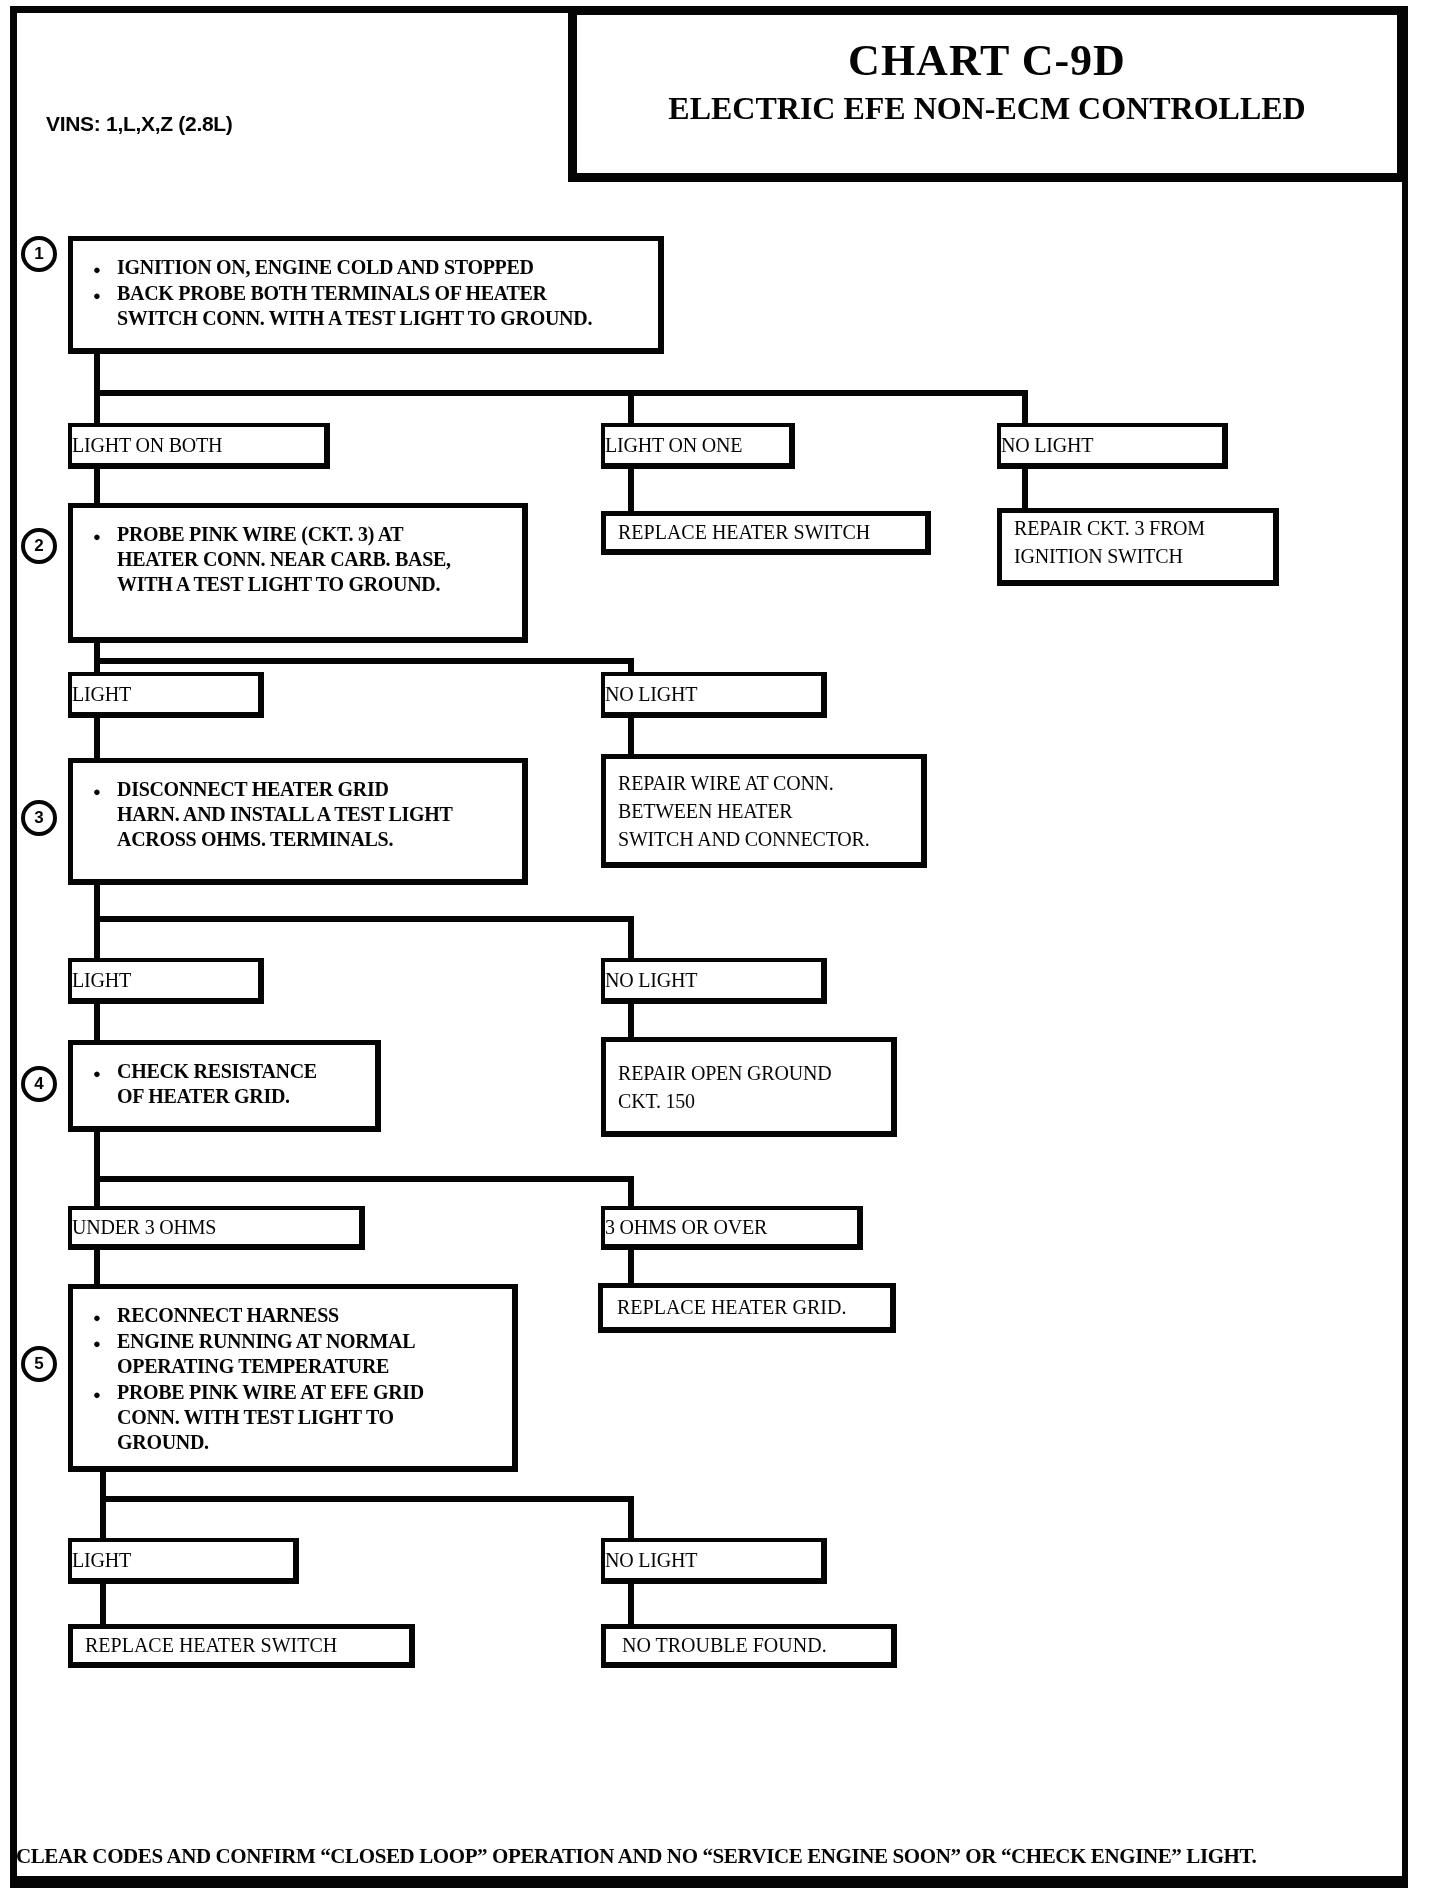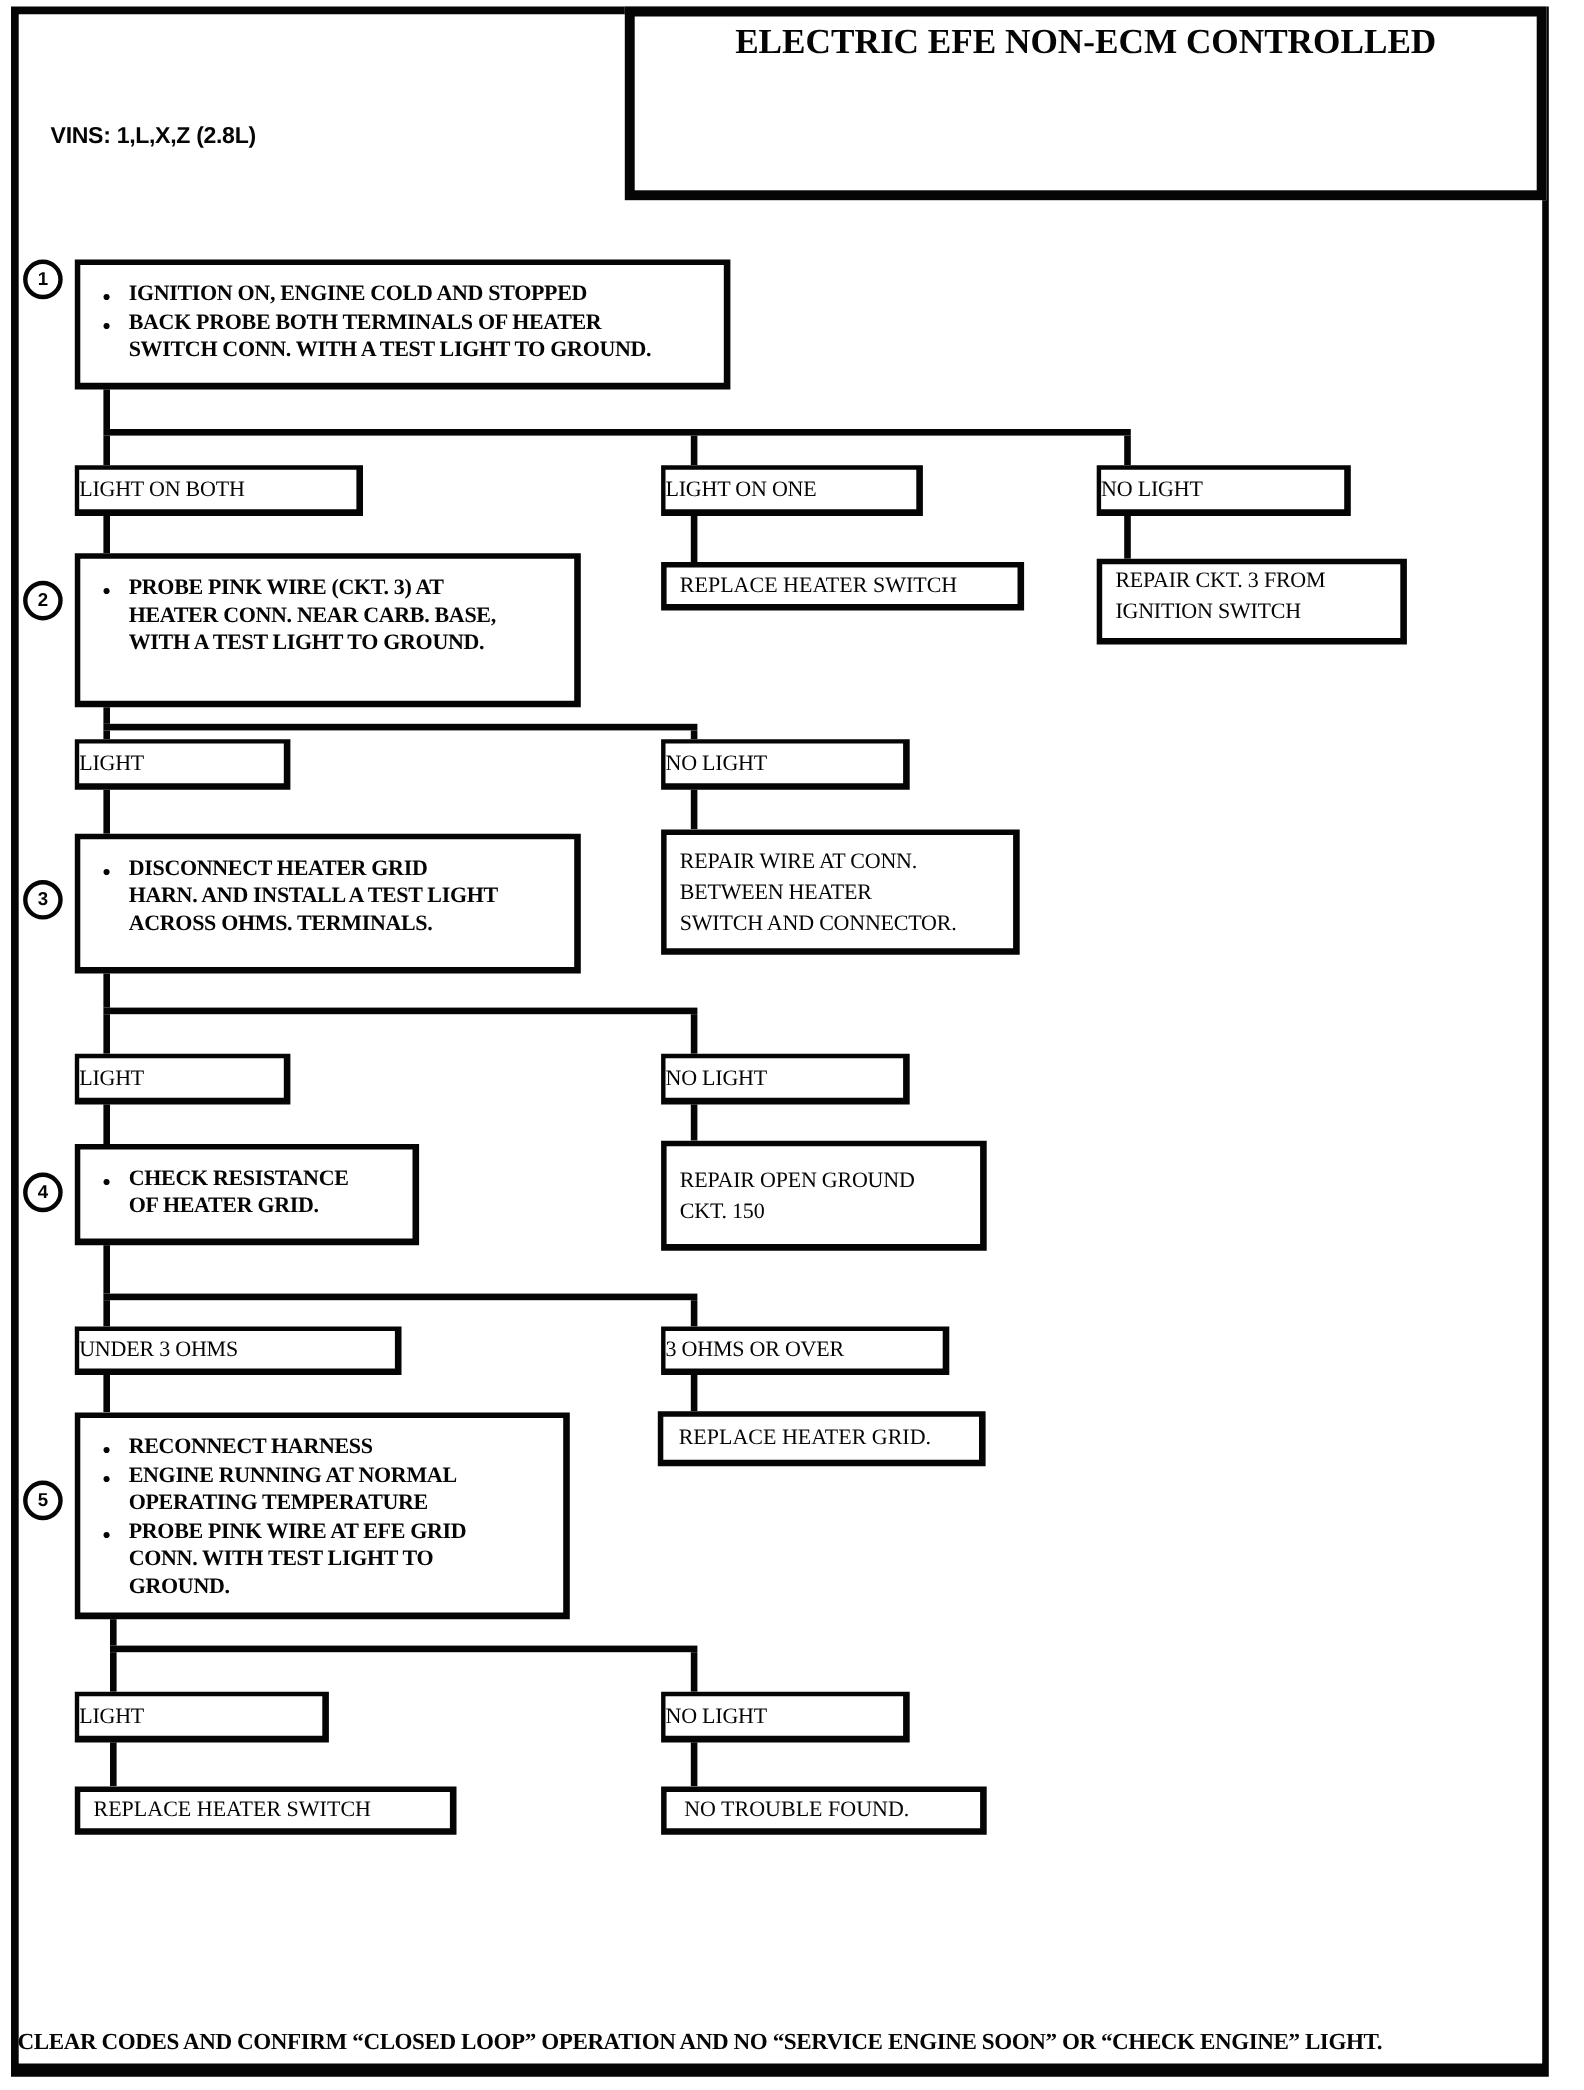--- a/index.html
+++ b/index.html
@@ -50,21 +50,21 @@
   .b2 {left:68px;top:503px;width:460px;height:140px;}
   .r2L{left:68px;top:672px;width:196px;height:46px;}
   .b3 {left:68px;top:758px;width:460px;height:127px;}
   .r3L{left:68px;top:958px;width:196px;height:46px;}
   .b4 {left:68px;top:1040px;width:313px;height:92px;}
   .r4L{left:68px;top:1206px;width:297px;height:44px;}
   .b5 {left:68px;top:1284px;width:450px;height:188px;}
   .r5L{left:68px;top:1538px;width:231px;height:46px;}
   .fL {left:68px;top:1624px;width:347px;height:44px;display:flex;align-items:center;padding-left:12px;font-size:20px;font-weight:400;}
   
-  .r1M{left:601px;top:423px;width:238px;height:46px;}
+  .r1M{left:601px;top:423px;width:194px;height:46px;}
   .m1 {left:601px;top:511px;width:330px;height:44px;display:flex;align-items:center;padding-left:12px;font-size:20px;font-weight:400;}
   .r2R{left:601px;top:672px;width:226px;height:46px;}
   .m2 {left:601px;top:754px;width:326px;height:114px;}
   .r3R{left:601px;top:958px;width:226px;height:46px;}
   .m3 {left:601px;top:1037px;width:296px;height:100px;display:flex;flex-direction:column;justify-content:center;}
   .r4R{left:601px;top:1206px;width:262px;height:44px;}
   .m4 {left:598px;top:1283px;width:298px;height:50px;display:flex;align-items:center;padding-left:14px;font-size:20px;font-weight:400;}
   .r5R{left:601px;top:1538px;width:226px;height:46px;}
   .fR {left:601px;top:1624px;width:296px;height:44px;display:flex;align-items:center;padding-left:16px;font-size:20px;font-weight:400;text-align:right;}
   
@@ -114,20 +114,21 @@
 </head>
 <body>
 
 <div id="stage">
 
   <div class="page-border"></div>
 
   <div class="vins">VINS: 1,L,X,Z (2.8L)</div>
 
   <div class="title-box">
+    <div class="title-main">CHART C-9D</div>
     <div class="title-sub">ELECTRIC EFE NON-ECM CONTROLLED</div>
   </div>
 
   <div class="numc nc1">1</div>
   <div class="numc nc2">2</div>
   <div class="numc nc3">3</div>
   <div class="numc nc4">4</div>
   <div class="numc nc5">5</div>
 
   <div class="fbox step b1">

